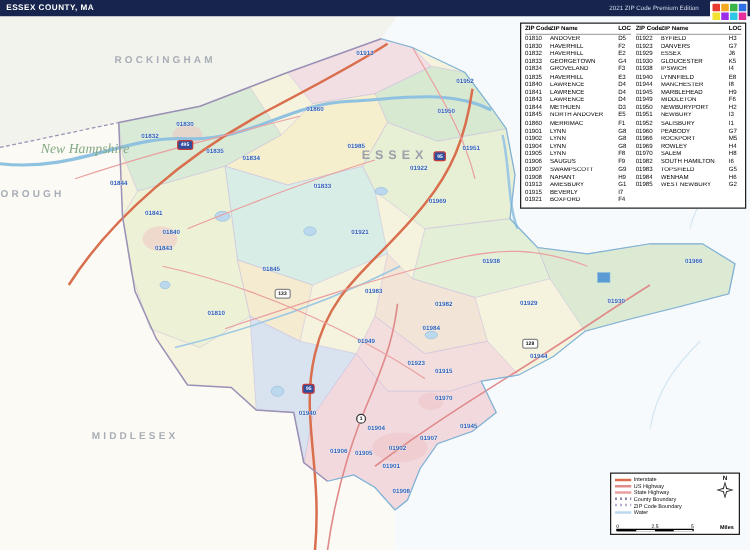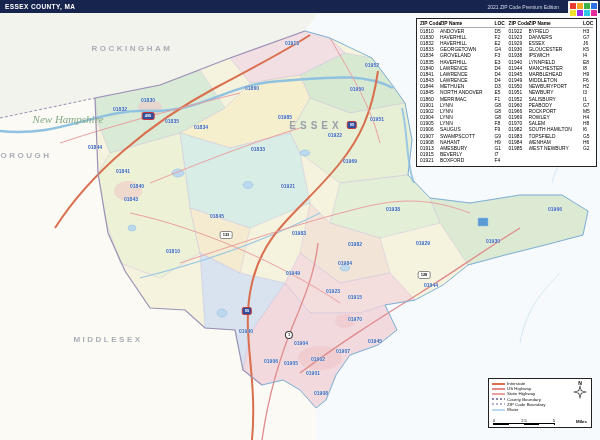--- a/index.html
+++ b/index.html
@@ -147,21 +147,21 @@
       <path d="M95,85 L160,72 L230,45 L305,18" fill="none" stroke="#9b90b5" stroke-width="1.2"></path>
       <path d="M95,85 L98,160 L108,220 L125,258 L150,295 L185,297 L205,315 L235,317 L243,357 L262,372" fill="none" stroke="#9b90b5" stroke-width="1.2"></path>
       <path d="M0,105 L95,85" fill="none" stroke="#9b90b5" stroke-width="1" stroke-dasharray="3,2"></path>
     </svg>
 
     <div id="region-labels">
         <span class="rlabel county" style="left: 112px; top: 35px; padding-left: 40px;">ROCKINGHAM</span>
         <span class="rlabel county" style="left: 4px; top: 142px;">HILLSBOROUGH</span>
         <span class="rlabel state" style="left: 68px; top: 82px; margin-top: 24px;">New Hampshire</span>
         <span class="rlabel county-focus" style="left: 316px; top: 112px;">ESSEX</span>
-        <span class="rlabel county" style="left: 108px; top: 326px;">MIDDLESEX</span>
+        <span class="rlabel county" style="left: 108px; top: 336px;">MIDDLESEX</span>
       </div>
     <div id="zip-labels">
         <span class="ziplabel" style="left: 292px; top: 30px;">01913</span>
         <span class="ziplabel" style="left: 372px; top: 52px;">01952</span>
         <span class="ziplabel" style="left: 148px; top: 87px;">01830</span>
         <span class="ziplabel" style="left: 120px; top: 96px;">01832</span>
         <span class="ziplabel" style="left: 172px; top: 108px;">01835</span>
         <span class="ziplabel" style="left: 252px; top: 75px;">01860</span>
         <span class="ziplabel" style="left: 285px; top: 104px;">01985</span>
         <span class="ziplabel" style="left: 357px; top: 76px;">01950</span>

